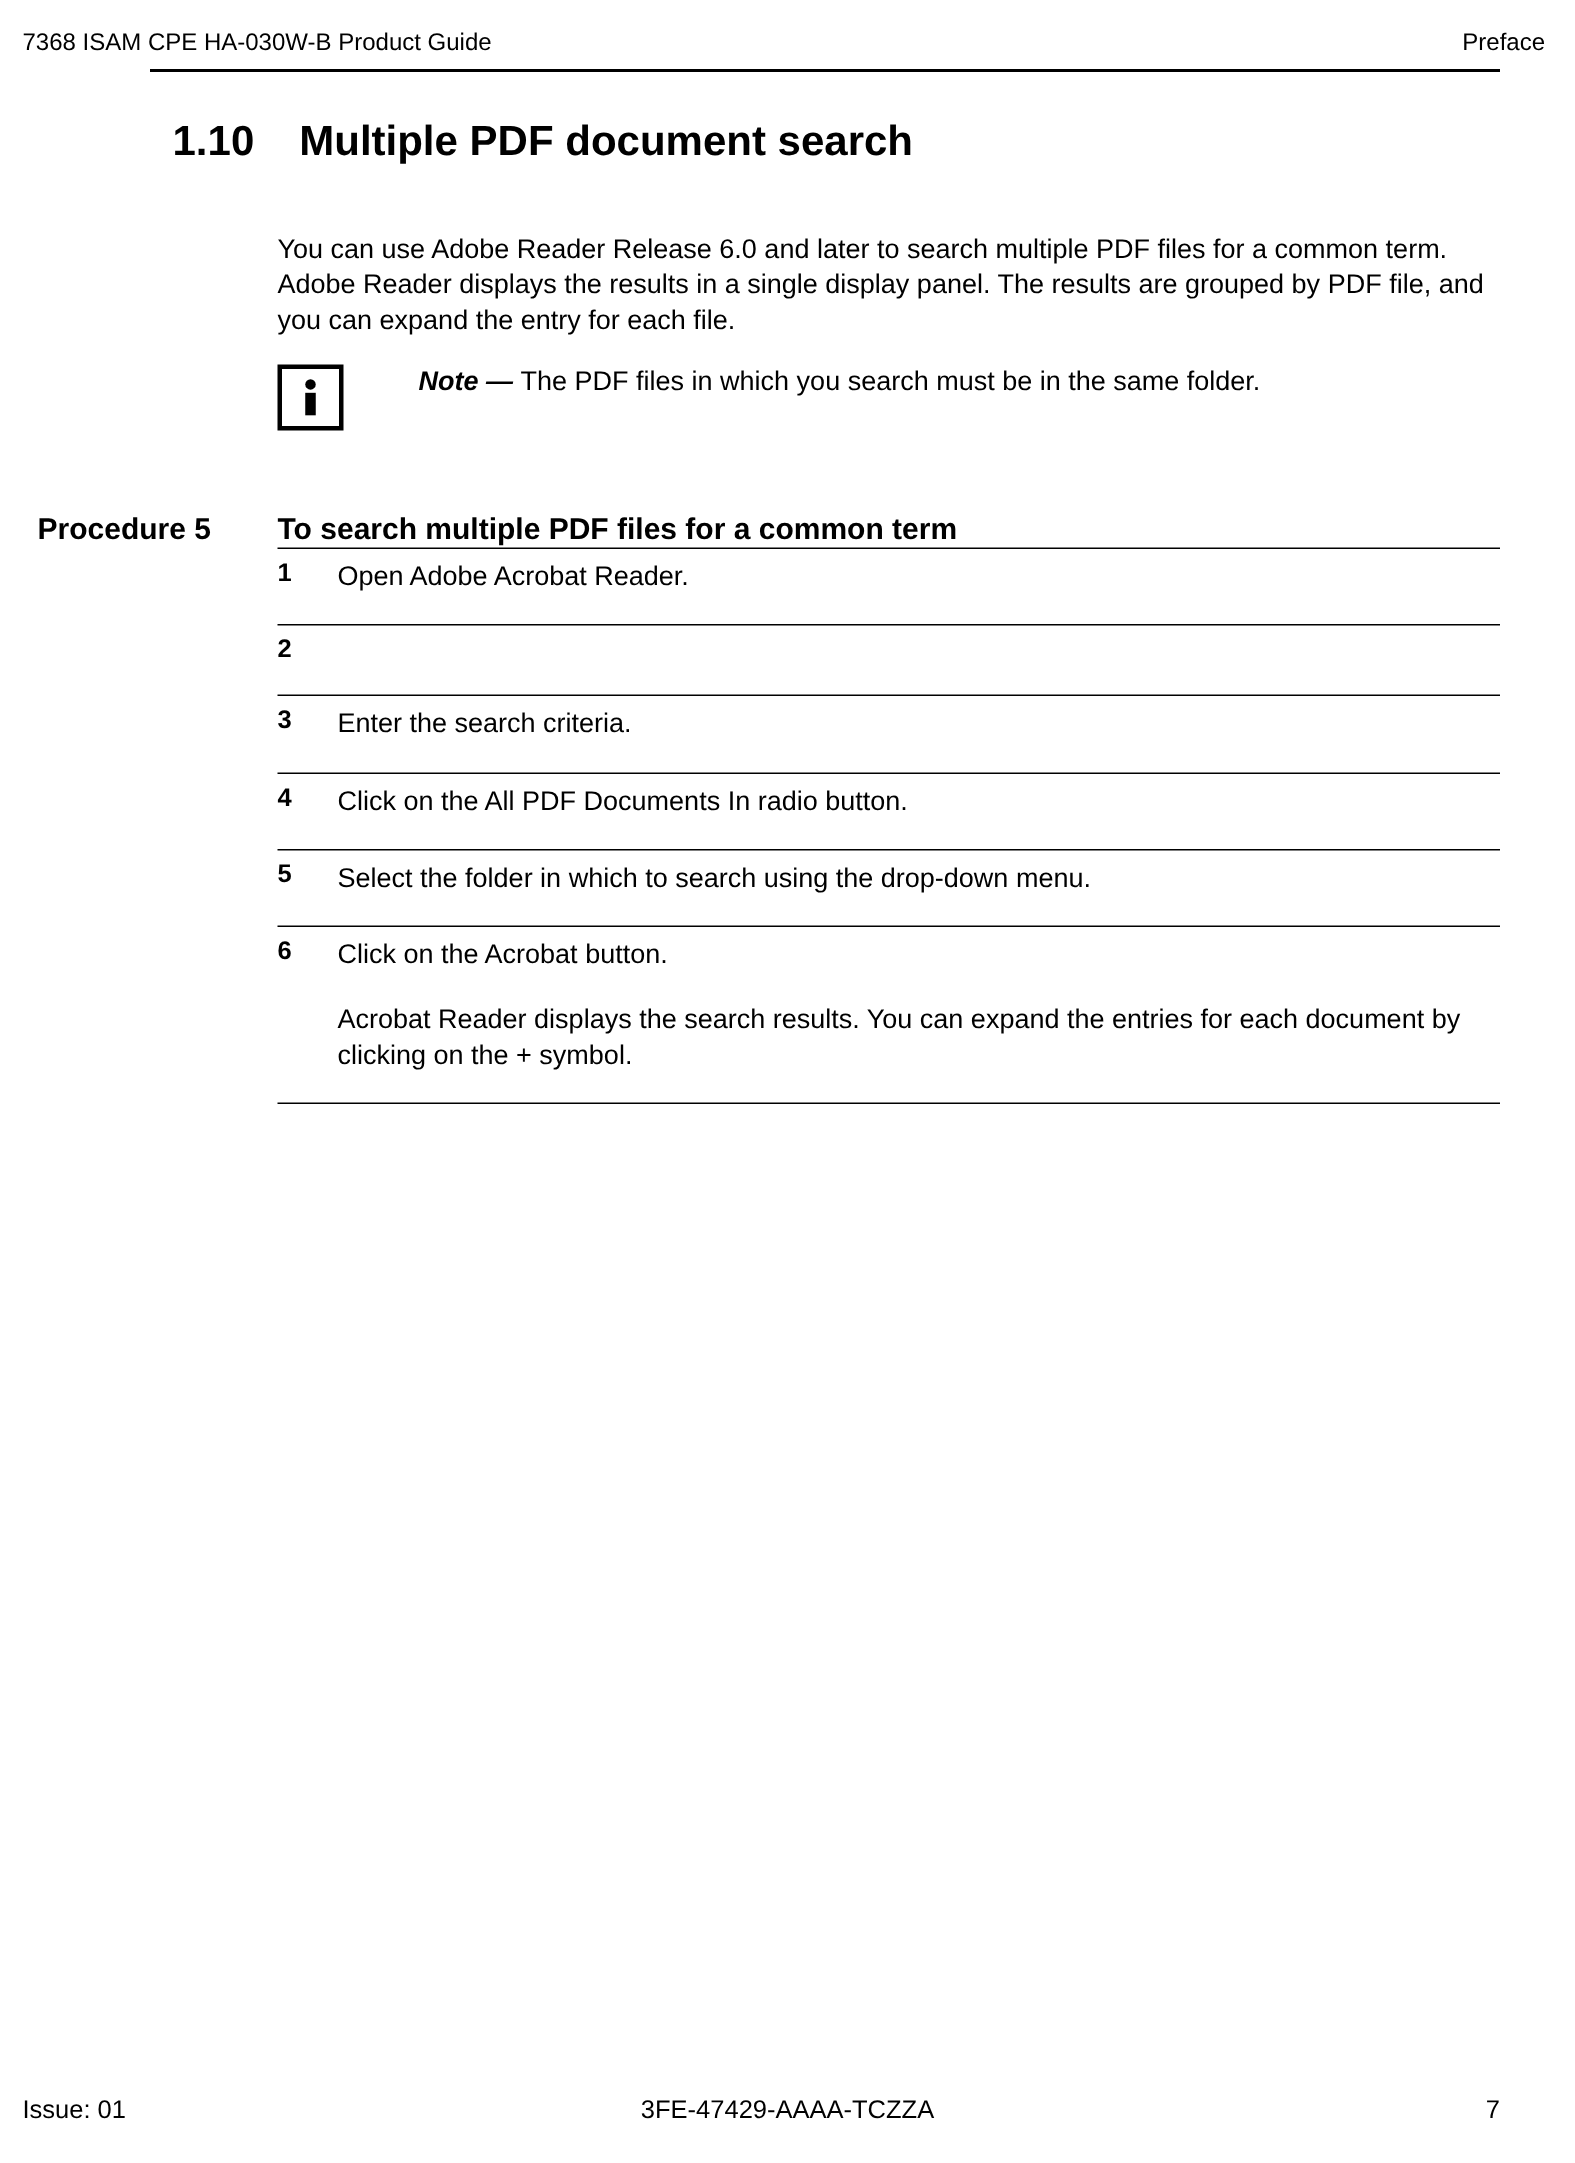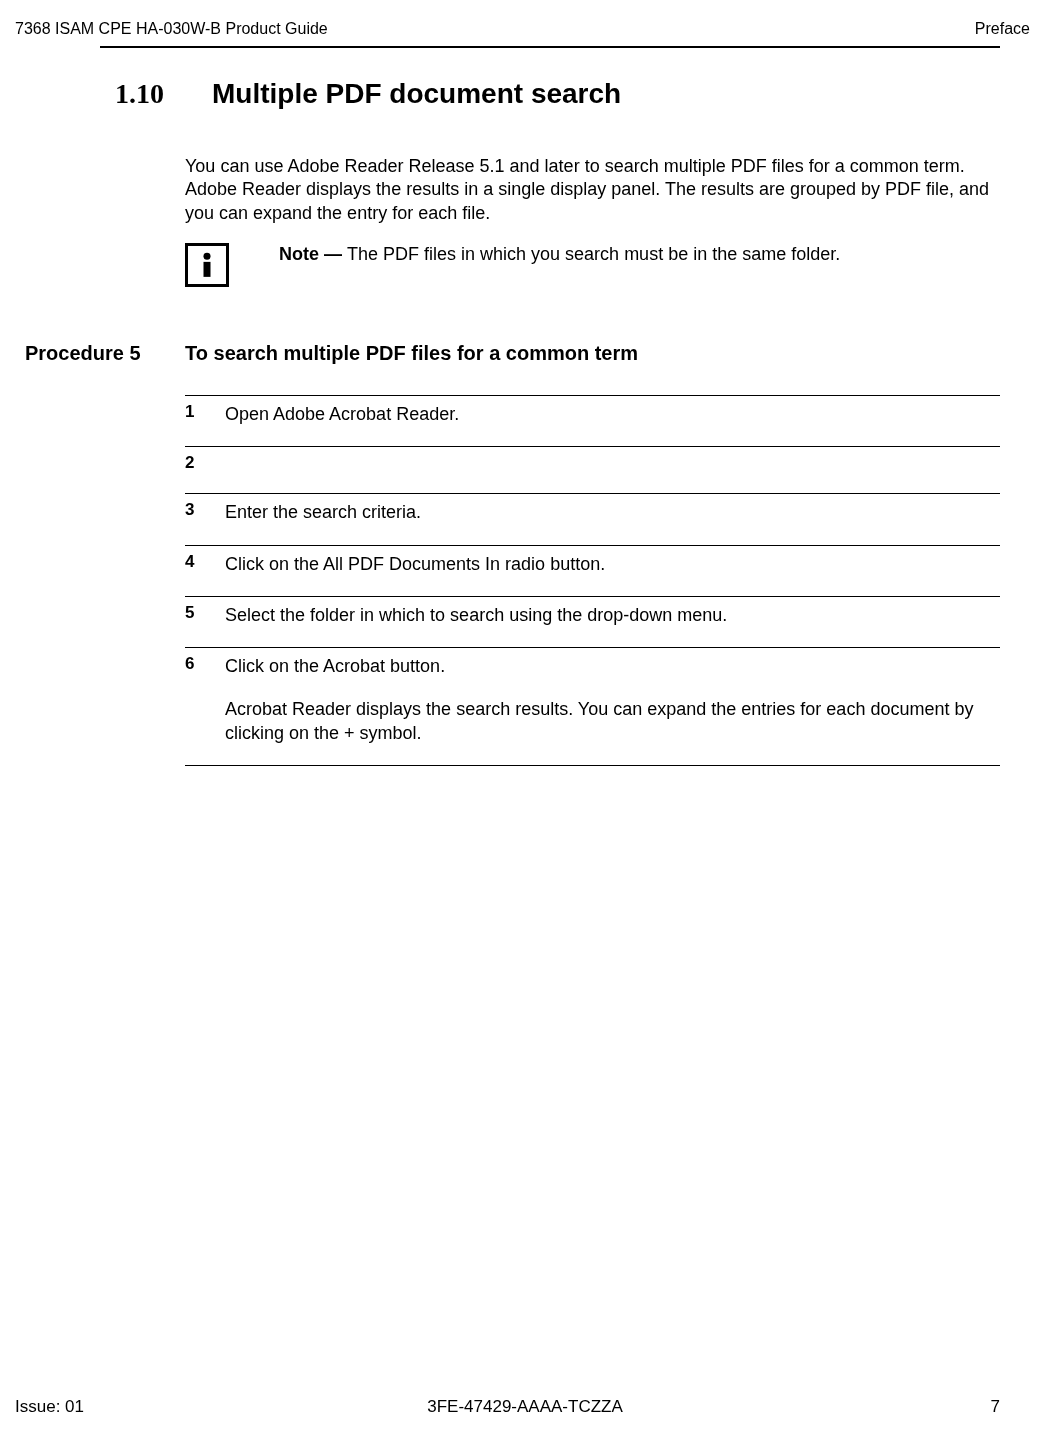--- a/index.html
+++ b/index.html
@@ -30,22 +30,21 @@
       padding: 30px 50px 0 100px;
     }
     .section-heading {
       font-size: 28px;
       font-weight: bold;
       margin-bottom: 45px;
       padding-left: 15px;
     }
     .section-number {
       display: inline-block;
-      margin-right: 48px;
-      font-family: Liberation Serif, serif;
+      margin-right: 30px;
     }
     .intro-text {
       font-size: 18px;
       line-height: 1.3;
       margin-left: 85px;
       margin-bottom: 18px;
     }
     .note-block {
       display: flex;
       align-items: flex-start;
@@ -65,26 +64,26 @@
     .note-icon svg {
       width: 30px;
       height: 30px;
     }
     .note-text {
       font-size: 18px;
       line-height: 1.3;
     }
     .note-label {
       font-weight: bold;
+      font-style: italic;
     }
     .procedure-heading {
       display: flex;
       font-size: 20px;
       font-weight: bold;
-      margin-bottom: 30px;
       margin-left: -75px;
     }
     .procedure-number {
       width: 160px;
       flex-shrink: 0;
     }
     .steps {
       margin-left: 85px;
     }
     .step-rule {
@@ -135,21 +134,21 @@
   <span>Preface</span>
 </div>
 <hr class="header-rule">
 
 <div class="content">
 
   <h1 class="section-heading">
     <span class="section-number">1.10</span><span>Multiple PDF document search</span>
   </h1>
 
-  <p class="intro-text">You can use Adobe Reader Release 5.1 and later to search multiple PDF files for a common term. Adobe Reader displays the results in a single display panel. The results are grouped by PDF file, and you can expand the entry for each file.</p>
+  <p class="intro-text">You can use Adobe Reader Release 6.0 and later to search multiple PDF files for a common term. Adobe Reader displays the results in a single display panel. The results are grouped by PDF file, and you can expand the entry for each file.</p>
 
   <div class="note-block">
     <div class="note-icon">
       <svg viewBox="0 0 24 24">
           <circle cx="12" cy="5" r="2.8" fill="#000"></circle>
           <rect x="9.2" y="9.5" width="5.6" height="12" fill="#000"></rect>
         </svg>
     </div>
     <div class="note-text">
       <span class="note-label">Note — </span><span>The PDF files in which you search must be in the same folder.</span>

